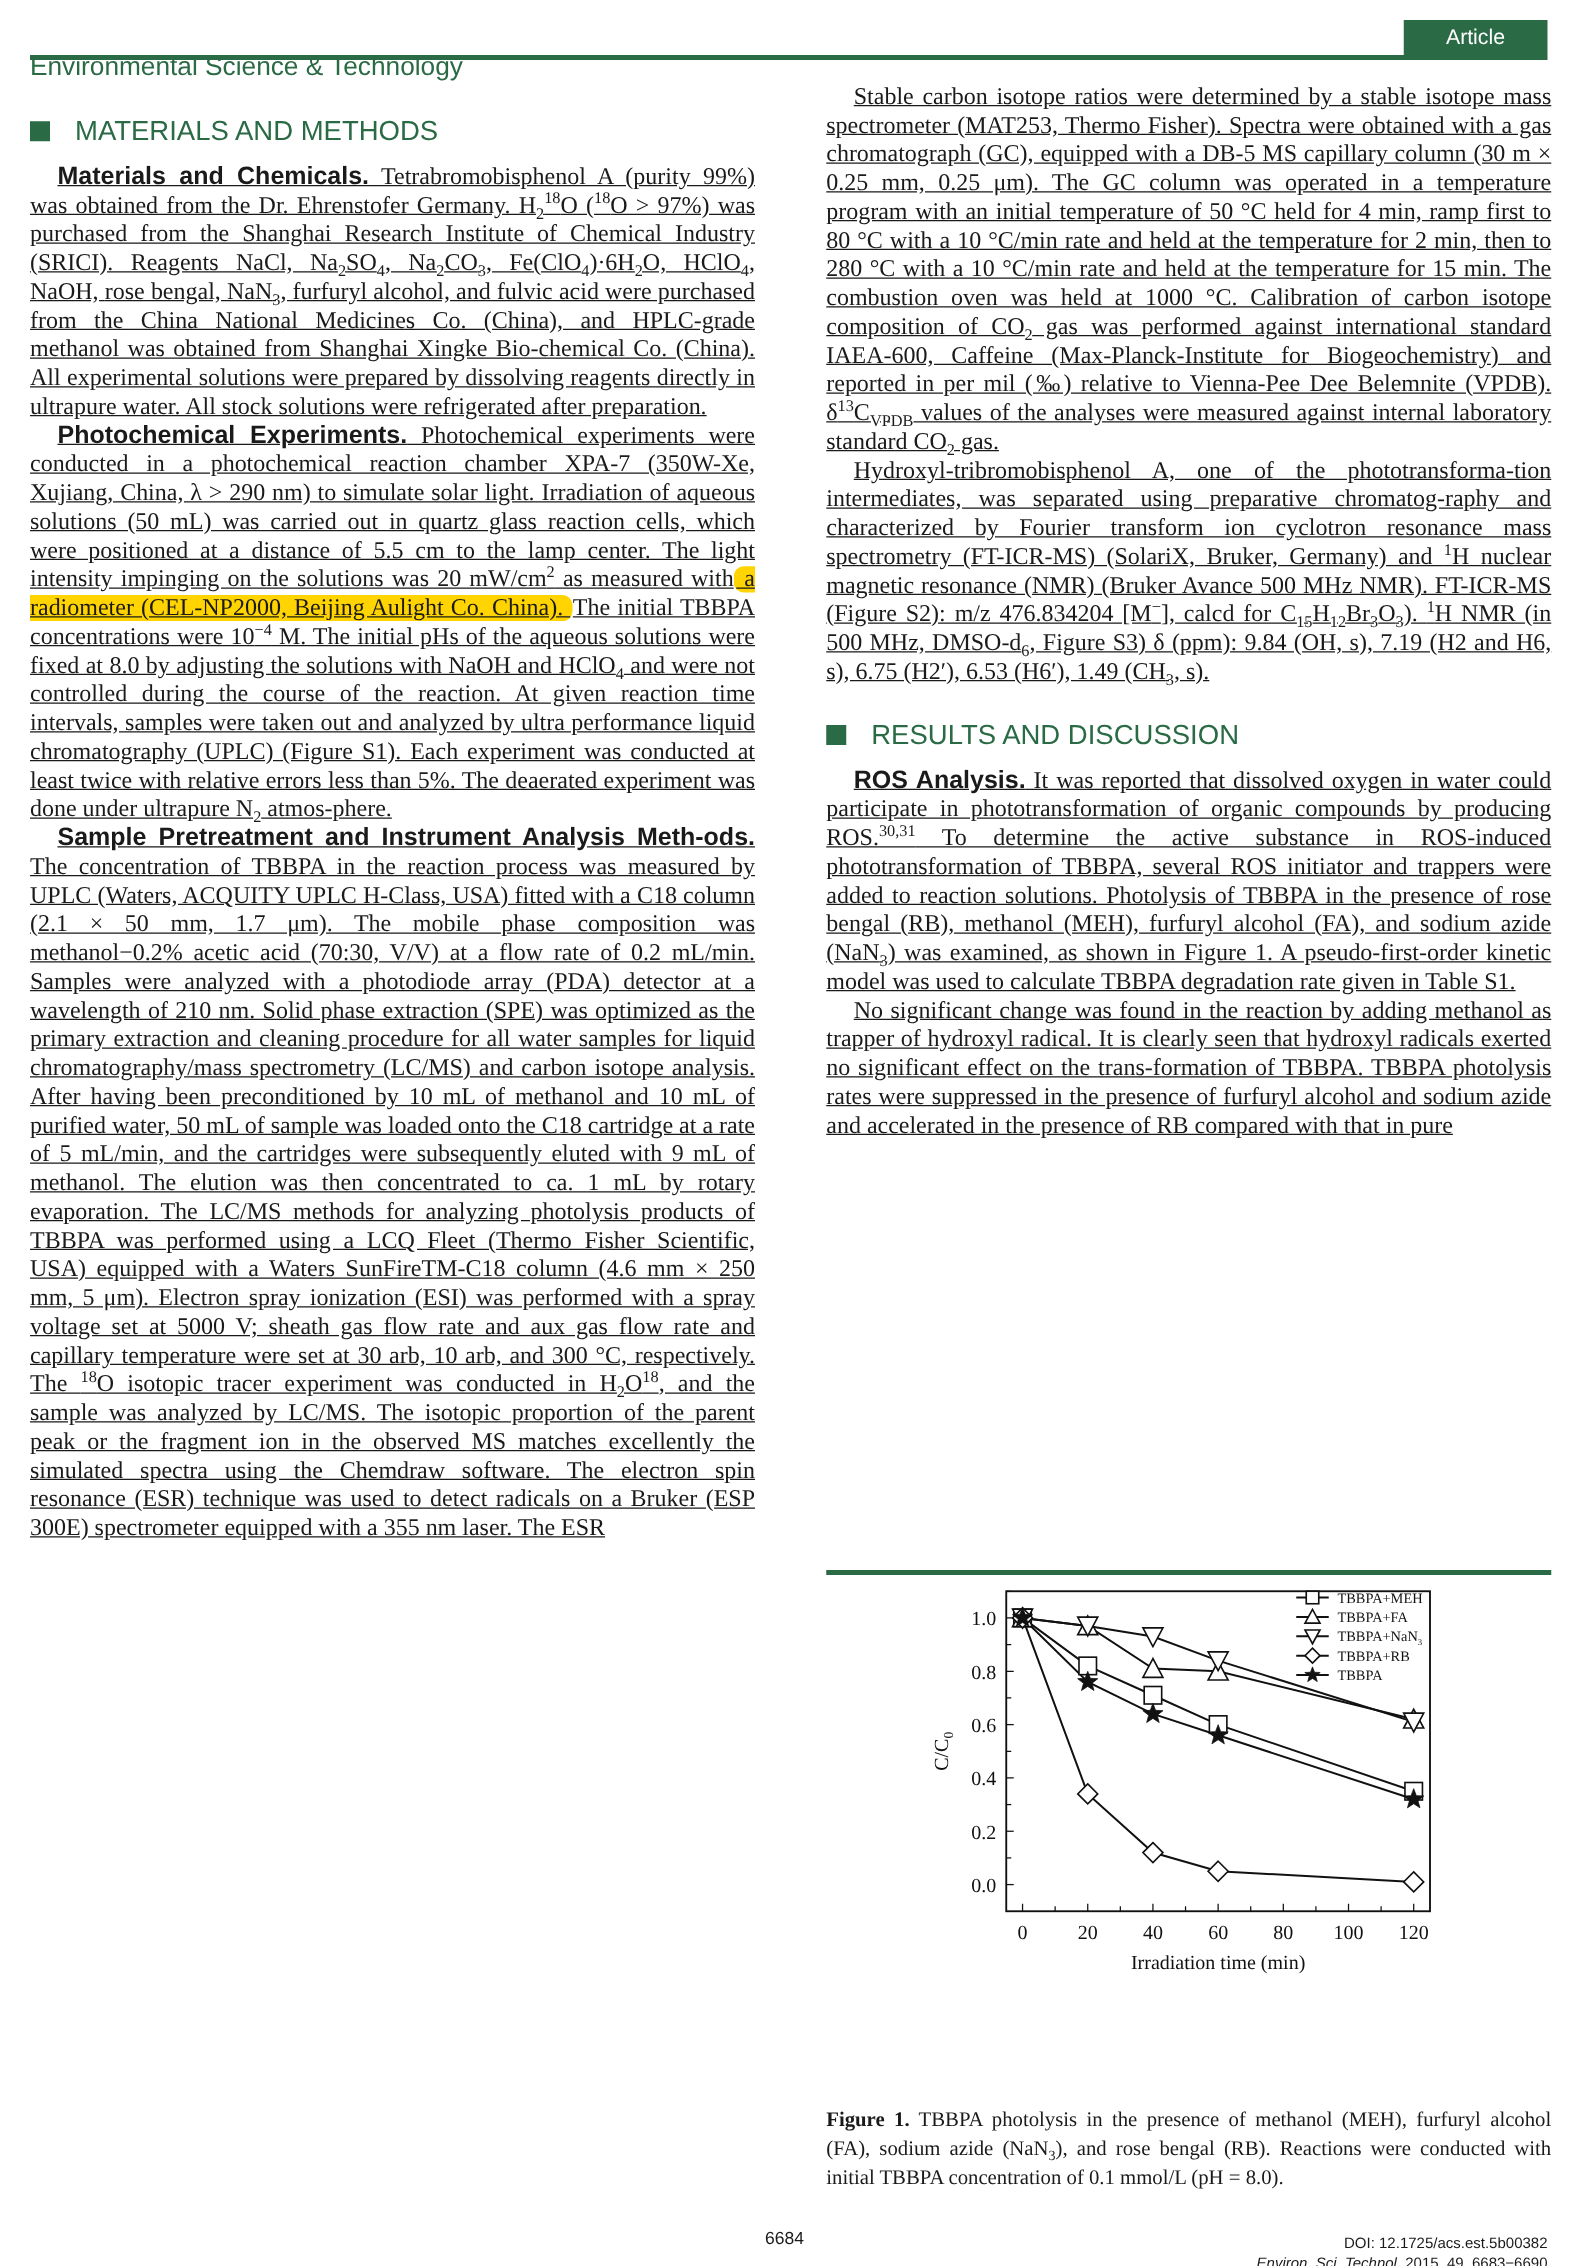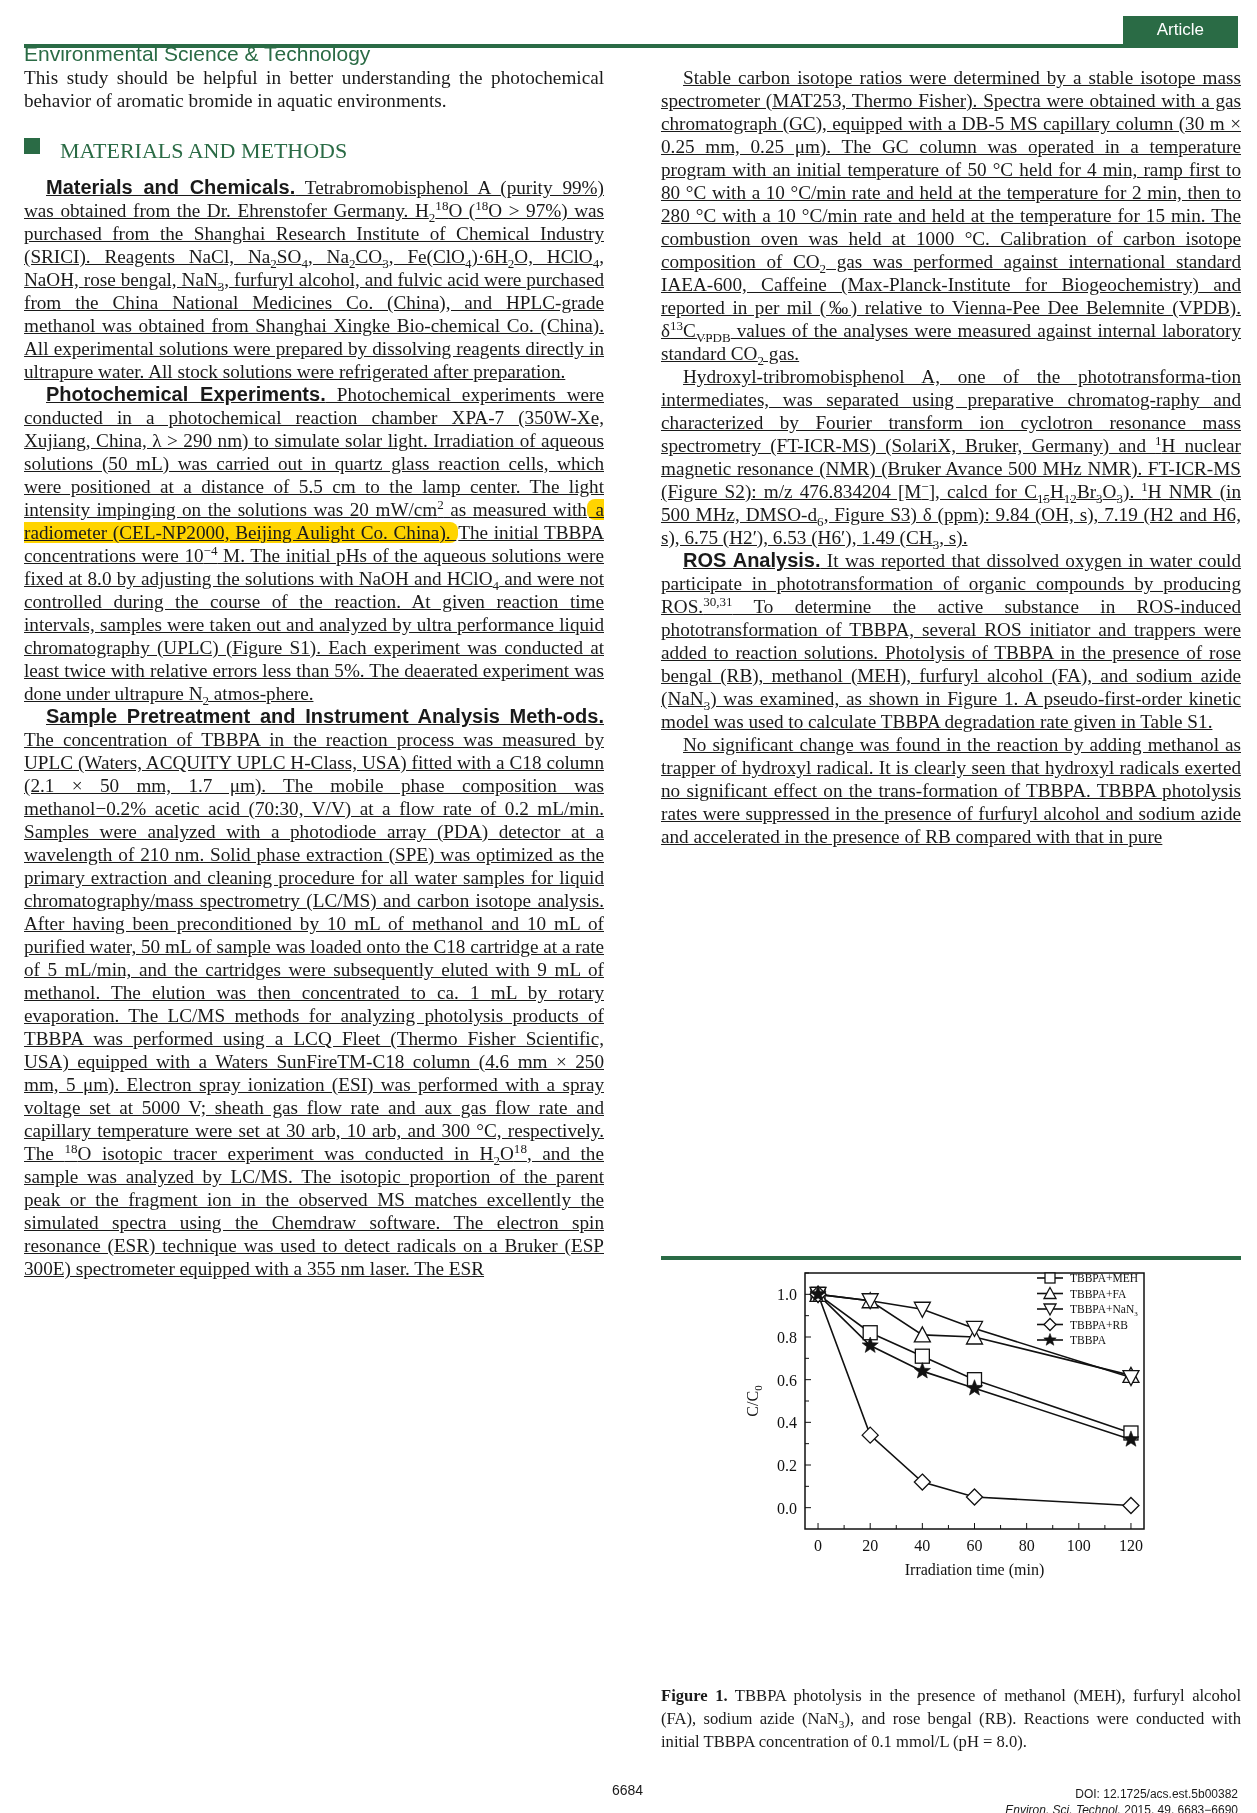--- a/index.html
+++ b/index.html
@@ -9,21 +9,21 @@
   .header { position: absolute; left: 24px; top: 16px; width: 1214px; height: 32px; border-bottom: 4px solid #2a6b45; }
   .journal { position: absolute; left: 0; top: 2px; font-family: "Liberation Sans", "DejaVu Sans", sans-serif; font-size: 21px; color: #2a6b45; letter-spacing: 0; margin-top: 24px; }
   .article-badge { position: absolute; right: 0; top: 0; height: 28px; padding: 0 34px; background: #2a6b45; color: #fff; font-family: "Liberation Sans", "DejaVu Sans", sans-serif; font-size: 17px; line-height: 28px; }
 
   .col { position: absolute; top: 66px; width: 580px; font-size: 19.2px; line-height: 23px; text-align: justify; }
   .col-left { left: 24px; }
   .col-right { left: 661px; }
   .col p { margin: 0; }
   .indent { text-indent: 22px; text-decoration: underline; }
 
-  .section-head { font-family: Liberation Serif, serif; color: #2a6b45; font-size: 22px; line-height: 26px; margin: 26px 0 12px 0; display: flex; text-align: left; }
+  .section-head { font-family: Liberation Sans, sans-serif; color: #2a6b45; font-size: 22px; line-height: 26px; margin: 26px 0 12px 0; display: flex; align-items: center; text-align: left; }
   .section-head .sq { display: inline-block; width: 16px; height: 16px; background: #2a6b45; margin-right: 20px; }
   .run-head { font-family: "Liberation Sans", "DejaVu Sans", sans-serif; font-weight: bold; font-size: 20px; }
   .hl { background: #ffd400; border-radius: 8px; padding: 0 2px; }
   sub, sup { font-size: 68%; line-height: 0; }
 
   .fig-rule { position: absolute; left: 661px; top: 1256px; width: 580px; height: 4px; background: #2a6b45; }
   .figure { position: absolute; left: 740px; top: 1270px; width: 480px; height: 360px; }
   .figure svg { width: 480px; height: 360px; }
   .caption { position: absolute; left: 661px; top: 1684px; width: 580px; font-size: 16.6px; line-height: 23px; text-align: justify; }
   .caption b { font-weight: bold; }
@@ -34,40 +34,43 @@
 </style>
 </head>
 <body>
 
 <div class="header">
   <span class="journal">Environmental Science &amp; Technology</span>
   <span class="article-badge">Article</span>
 </div>
 
 <div class="col col-left">
-  <p>This study should be helpful in better understanding the photochemical behavior of aromatic bromide in aquatic environments.</p>
 
   <div class="section-head">
     <span class="sq"></span>
     <span>MATERIALS AND METHODS</span>
   </div>
 
   <p class="indent"><span class="run-head">Materials and Chemicals.</span><span> Tetrabromobisphenol A (purity 99%) was obtained from the Dr. Ehrenstofer Germany. H</span><sub>2</sub><sup>18</sup><span>O (</span><sup>18</sup><span>O &gt; 97%) was purchased from the Shanghai Research Institute of Chemical Industry (SRICI). Reagents NaCl, Na</span><sub>2</sub>SO<sub>4</sub>, Na<sub>2</sub>CO<sub>3</sub>, Fe(ClO<sub>4</sub>)·6H<sub>2</sub>O, HClO<sub>4</sub>, NaOH, <span>rose bengal, NaN</span><sub>3</sub><span>, furfuryl alcohol, and fulvic acid were purchased from the China National Medicines Co. (China), and HPLC-grade methanol was obtained from Shanghai Xingke Bio-chemical Co. (China). All experimental solutions were prepared by dissolving reagents directly in ultrapure water. All stock solutions were refrigerated after preparation.</span></p>
 
   <p class="indent"><span class="run-head">Photochemical Experiments.</span><span> Photochemical experiments were conducted in a photochemical reaction chamber XPA-7 (350W-Xe, Xujiang, China, λ &gt; 290 nm) to simulate solar light. Irradiation of aqueous solutions (50 mL) was carried out in quartz glass reaction cells, which were positioned at a distance of 5.5 cm to the lamp center. The light intensity impinging on the solutions was 20 mW/cm</span><sup>2</sup><span> as measured with</span><span class="hl"> a radiometer (CEL-NP2000, Beijing Aulight Co. China). </span><span>The initial TBBPA concentrations were 10</span><sup>−4</sup><span> M. The initial pHs of the aqueous solutions were fixed at 8.0 by adjusting the solutions with NaOH and HClO</span><sub>4</sub><span> and were not controlled during the course of the reaction. At given reaction time intervals, samples were taken out and analyzed by ultra performance liquid chromatography (UPLC) (Figure S1). Each experiment was conducted at least twice with relative errors less than 5%. The deaerated experiment was done under ultrapure N</span><sub>2</sub><span> atmos-phere.</span></p>
 
   <p class="indent"><span class="run-head">Sample Pretreatment and Instrument Analysis Meth-ods.</span><span> The concentration of TBBPA in the reaction process was measured by UPLC (Waters, ACQUITY UPLC H-Class, USA) fitted with a C18 column (2.1 × 50 mm, 1.7 μm). The mobile phase composition was methanol−0.2% acetic acid (70:30, V/V) at a flow rate of 0.2 mL/min. Samples were analyzed with a photodiode array (PDA) detector at a wavelength of 210 nm. Solid phase extraction (SPE) was optimized as the primary extraction and cleaning procedure for all water samples for liquid chromatography/mass spectrometry (LC/MS) and carbon isotope analysis. After having been preconditioned by 10 mL of methanol and 10 mL of purified water, 50 mL of sample was loaded onto the C18 cartridge at a rate of 5 mL/min, and the cartridges were subsequently eluted with 9 mL of methanol. The elution was then concentrated to ca. 1 mL by rotary evaporation. The LC/MS methods for analyzing photolysis products of TBBPA was performed using a LCQ Fleet (Thermo Fisher Scientific, USA) equipped with a Waters SunFireTM-C18 column (4.6 mm × 250 mm, 5 μm). Electron spray ionization (ESI) was performed with a spray voltage set at 5000 V; sheath gas flow rate and aux gas flow rate and capillary temperature were set at 30 arb, 10 arb, and 300 °C, respectively. The </span><sup>18</sup><span>O isotopic tracer experiment was conducted in H</span><sub>2</sub><span>O</span><sup>18</sup><span>, and the sample was analyzed by LC/MS. The isotopic proportion of the parent peak or the fragment ion in the observed MS matches excellently the simulated spectra using the Chemdraw software. The electron spin resonance (ESR) technique was used to detect radicals on a Bruker (ESP 300E) spectrometer equipped with a 355 nm laser. The ESR</span></p>
 </div>
 
 <div class="col col-right">
 
   <p class="indent"><span>Stable carbon isotope ratios were determined by a stable isotope mass spectrometer (MAT253, Thermo Fisher). Spectra were obtained with a gas chromatograph (GC), equipped with a DB-5 MS capillary column (30 m × 0.25 mm, 0.25 μm). The GC column was operated in a temperature program with an initial temperature of 50 °C held for 4 min, ramp first to 80 °C with a 10 °C/min rate and held at the temperature for 2 min, then to 280 °C with a 10 °C/min rate and held at the temperature for 15 min. The combustion oven was held at 1000 °C. Calibration of carbon isotope composition of CO</span><sub>2</sub><span> gas was performed against international standard IAEA-600, Caffeine (Max-Planck-Institute for Biogeochemistry) and reported in per mil (‰) relative to Vienna-Pee Dee Belemnite (VPDB). δ</span><sup>13</sup><span>C</span><sub>VPDB</sub><span> values of the analyses were measured against internal laboratory standard CO</span><sub>2</sub><span> gas.</span></p>
 
   <p class="indent"><span>Hydroxyl-tribromobisphenol A, one of the phototransforma-tion intermediates, was separated using preparative chromatog-raphy and characterized by Fourier transform ion cyclotron resonance mass spectrometry (FT-ICR-MS) (SolariX, Bruker, Germany) and </span><sup>1</sup><span>H nuclear magnetic resonance (NMR) (Bruker Avance 500 MHz NMR). FT-ICR-MS (Figure S2): m/z 476.834204 [M</span><sup>−</sup><span>], calcd for C</span><sub>15</sub>H<sub>12</sub>Br<sub>3</sub>O<sub>3</sub><span>). </span><sup>1</sup><span>H NMR (in 500 MHz, DMSO-d</span><sub>6</sub><span>, Figure S3) δ (ppm): 9.84 (OH, s), 7.19 (H2 and H6, s), 6.75 (H2′), 6.53 (H6′), 1.49 (CH</span><sub>3</sub><span>, s).</span></p>
 
+  <div class="section-head">
+    <span class="sq"></span>
+    <span>RESULTS AND DISCUSSION</span>
+  </div>
 
   <p class="indent"><span class="run-head">ROS Analysis.</span><span> It was reported that dissolved oxygen in water could participate in phototransformation of organic compounds by producing ROS.</span><sup>30,31</sup><span> To determine the active substance in ROS-induced phototransformation of TBBPA, several ROS initiator and trappers were added to reaction solutions. Photolysis of TBBPA in the presence of rose bengal (RB), methanol (MEH), furfuryl alcohol (FA), and sodium azide (NaN</span><sub>3</sub><span>) was examined, as shown in Figure 1. A pseudo-first-order kinetic model was used to calculate TBBPA degradation rate given in Table S1.</span></p>
 
   <p class="indent">No significant change was found in the reaction by adding methanol as trapper of hydroxyl radical. It is clearly seen that hydroxyl radicals exerted no significant effect on the trans-formation of TBBPA. TBBPA photolysis rates were suppressed in the presence of furfuryl alcohol and sodium azide and accelerated in the presence of RB compared with that in pure</p>
 </div>
 
 <div class="fig-rule"></div>
 
 <div class="figure">
   <svg id="chart" viewBox="0 0 480 360" xmlns="http://www.w3.org/2000/svg" font-family="Liberation Serif, DejaVu Serif, serif">

